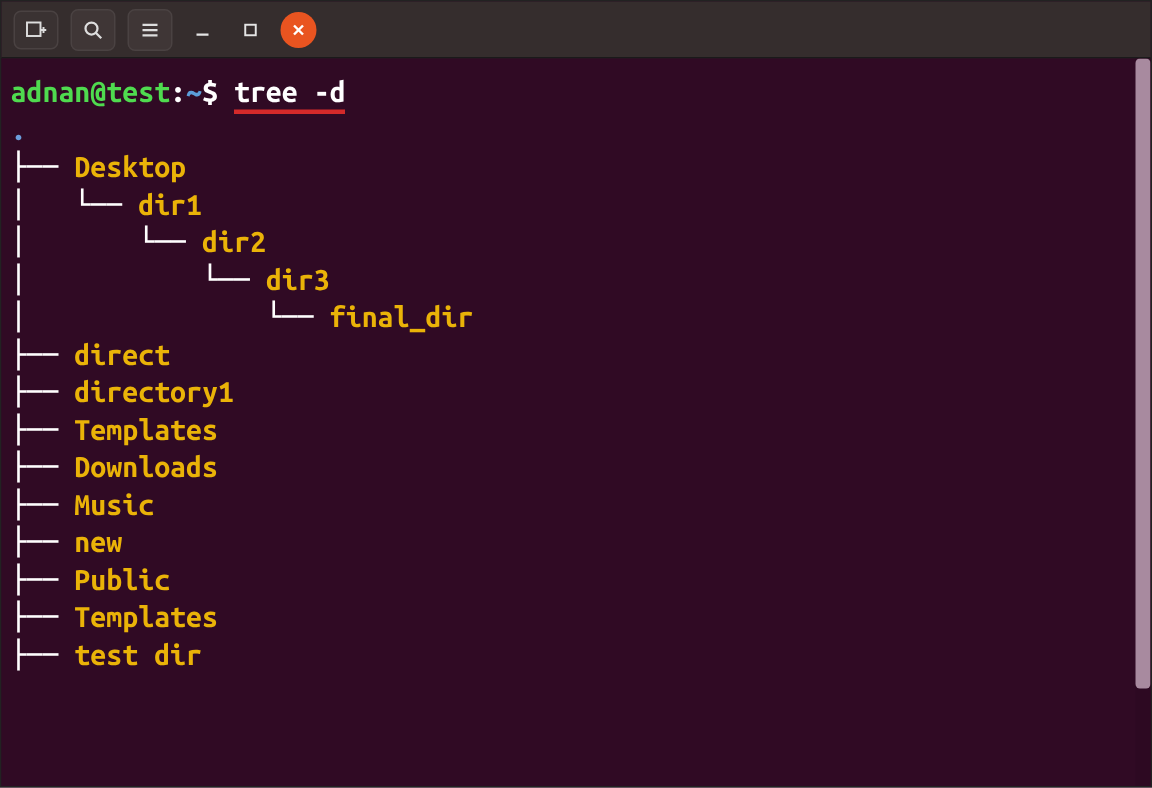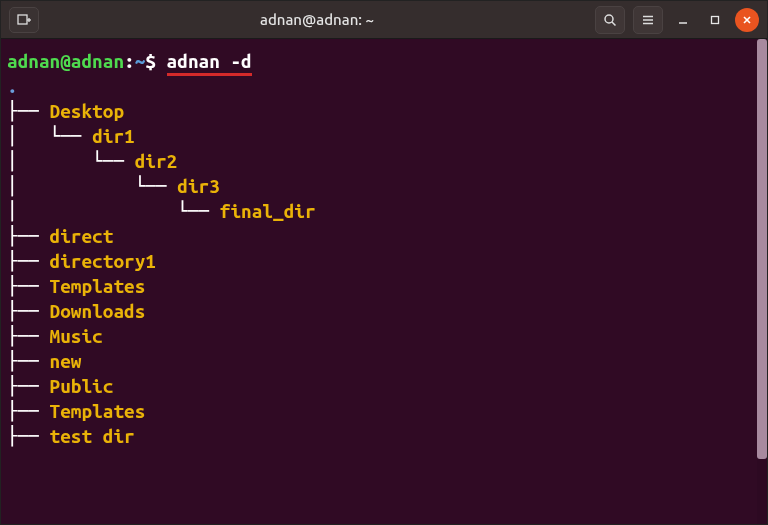--- a/index.html
+++ b/index.html
@@ -122,21 +122,20 @@
 <div class="window">
 
   <div class="titlebar">
     <div class="tab-btn">
       <svg width="14" height="14" viewBox="0 0 14 14">
         <rect x="1" y="2" width="9" height="9" fill="none" stroke="#ddd" stroke-width="1.3"></rect>
         <line x1="10" y1="7" x2="14" y2="7" stroke="#ddd" stroke-width="1.3"></line>
         <line x1="12" y1="5" x2="12" y2="9" stroke="#ddd" stroke-width="1.3"></line>
       </svg>
     </div>
-    <div class="title-text">adnan@adnan: ~</div>
     <div class="right-controls">
       <div class="square-btn">
         <svg width="14" height="14" viewBox="0 0 14 14">
           <circle cx="6" cy="6" r="4" fill="none" stroke="#ddd" stroke-width="1.5"></circle>
           <line x1="9" y1="9" x2="12.5" y2="12.5" stroke="#ddd" stroke-width="1.5"></line>
         </svg>
       </div>
       <div class="square-btn">
         <svg width="14" height="14" viewBox="0 0 14 14">
           <line x1="2" y1="3.5" x2="12" y2="3.5" stroke="#ddd" stroke-width="1.5"></line>
@@ -158,21 +157,21 @@
         <svg width="12" height="12" viewBox="0 0 12 12">
           <line x1="3" y1="3" x2="9" y2="9" stroke="#fff" stroke-width="1.6"></line>
           <line x1="9" y1="3" x2="3" y2="9" stroke="#fff" stroke-width="1.6"></line>
         </svg>
       </div>
     </div>
   </div>
 
   <div class="terminal">
     <div>
-      <span class="prompt-user">adnan@adnan</span><span class="prompt-colon">:</span><span class="prompt-path">~</span><span class="prompt-dollar">$</span><span class="cmd"> </span><span class="cmd underline">adnan -d</span>
+      <span class="prompt-user">adnan@test</span><span class="prompt-colon">:</span><span class="prompt-path">~</span><span class="prompt-dollar">$</span><span class="cmd"> </span><span class="cmd underline">tree -d</span>
     </div>
     <div class="tree-line"><span class="dot">.</span></div>
     <div id="tree-container">
         <div class="tree-line"><span class="branch">├── </span><span class="dir">Desktop</span></div>
         <div class="tree-line"><span class="branch">│   └── </span><span class="dir">dir1</span></div>
         <div class="tree-line"><span class="branch">│       └── </span><span class="dir">dir2</span></div>
         <div class="tree-line"><span class="branch">│           └── </span><span class="dir">dir3</span></div>
         <div class="tree-line"><span class="branch">│               └── </span><span class="dir">final_dir</span></div>
         <div class="tree-line"><span class="branch">├── </span><span class="dir">direct</span></div>
         <div class="tree-line"><span class="branch">├── </span><span class="dir">directory1</span></div>

